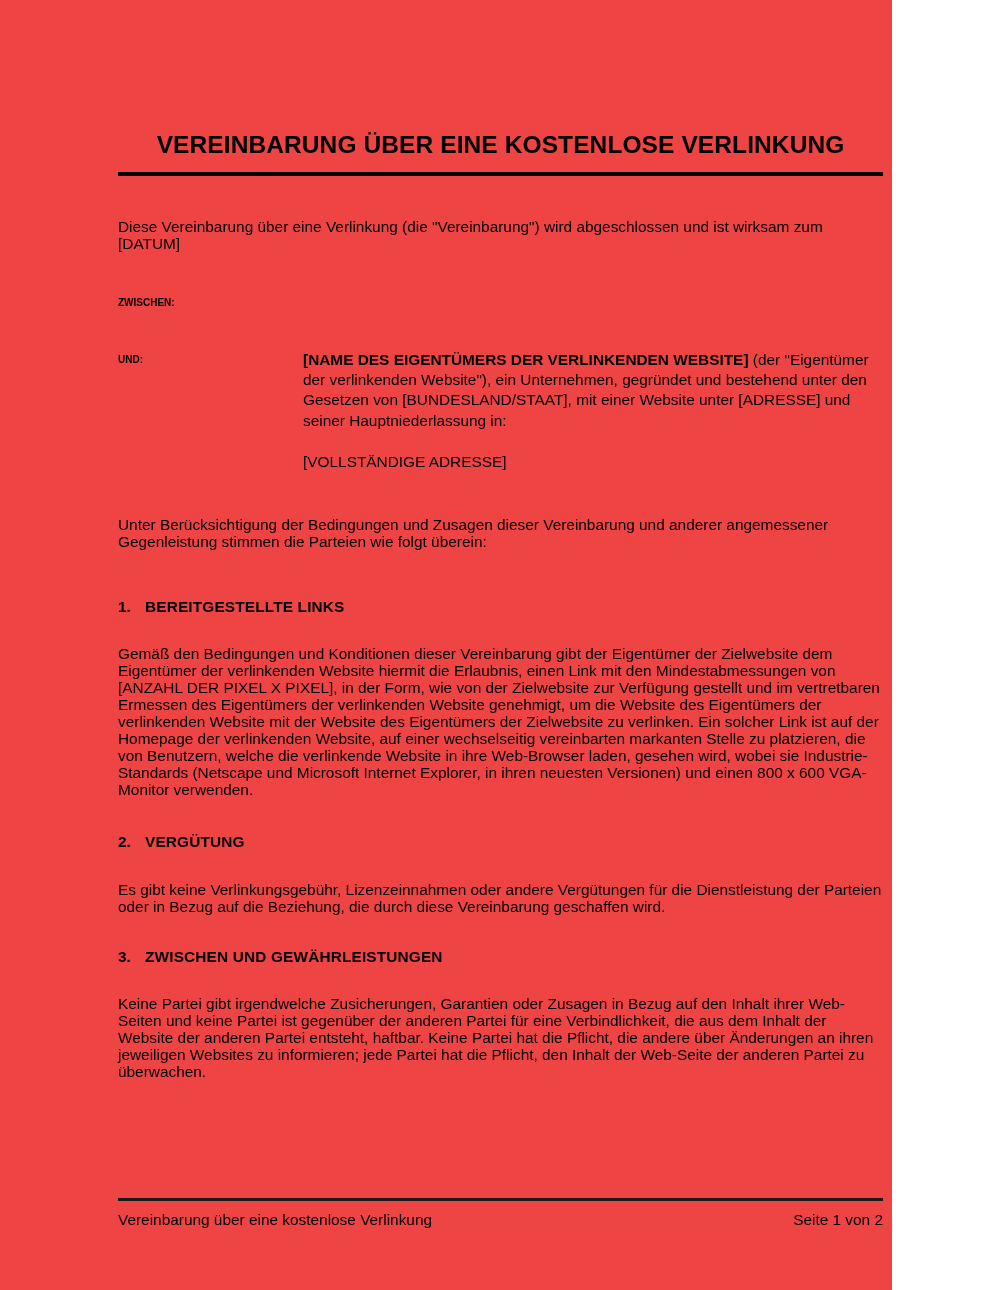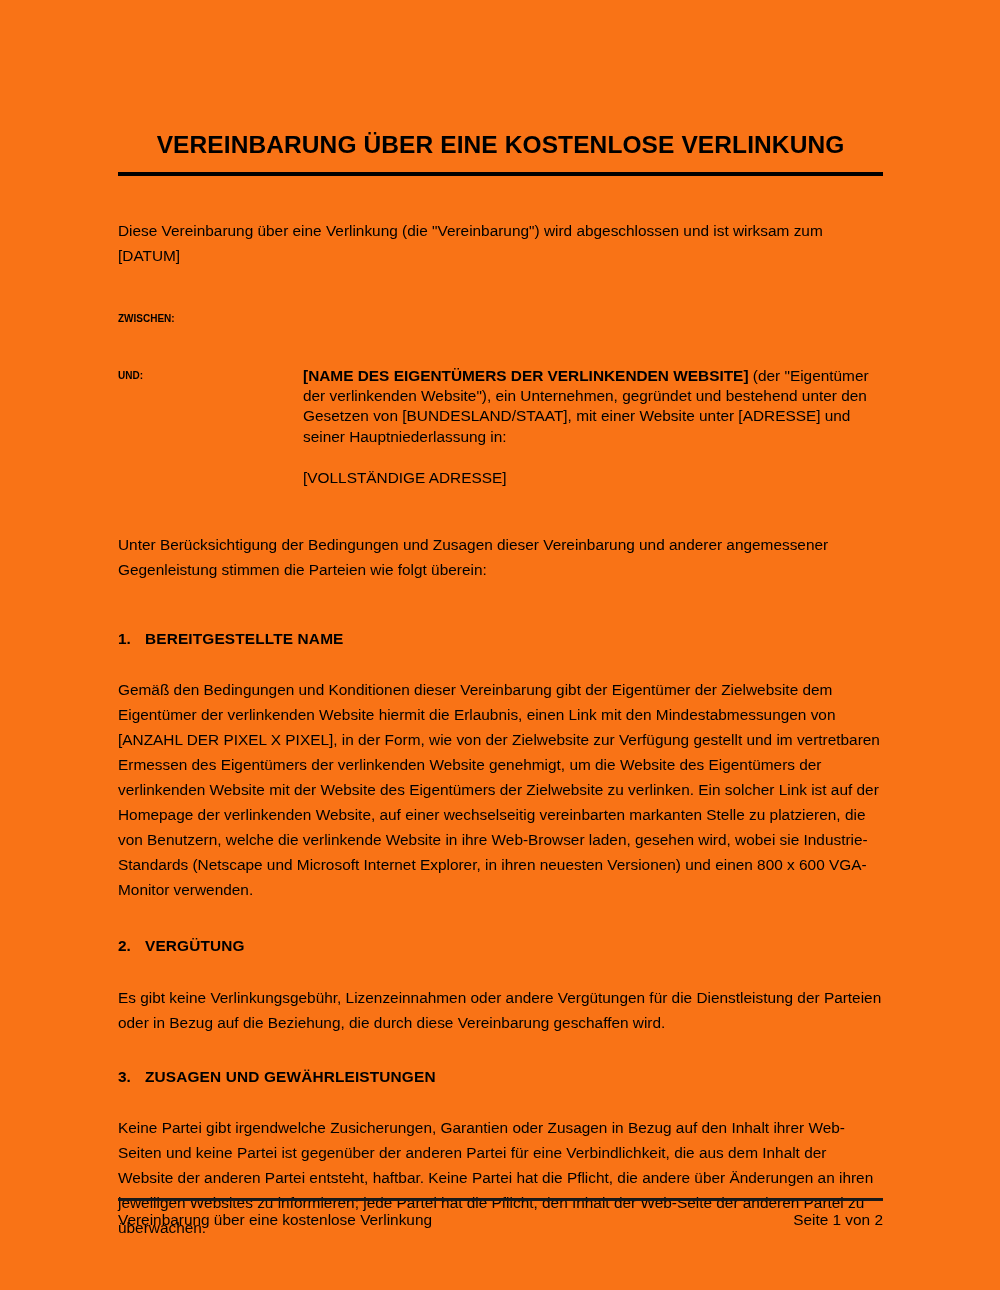--- a/index.html
+++ b/index.html
@@ -8,23 +8,23 @@
     padding: 0;
     background: #ffffff;
   }
   body {
     font-family: "Liberation Sans", sans-serif;
     color: #000000;
     -webkit-font-smoothing: antialiased;
   }
   .page {
     position: relative;
-    width: 1000px;
+    width: 892px;
     height: 1290px;
-    background: #f97316;
+    background: #ef4444;
     box-sizing: border-box;
     overflow: hidden;
     padding-left: 28px;
   }
   .content {
     position: absolute;
     left: 118px;
     top: 0;
     width: 765px;
   }
@@ -44,21 +44,21 @@
     margin-top: 13px;
     height: 4px;
     background: #000000;
     width: 765px;
   }
 
   
   .para {
     margin: 0;
     font-size: 15.4px;
-    line-height: 25px;
+    line-height: 17px;
     text-align: left;
   }
   .intro {
     margin-top: 42px;
   }
   .consideration {
     margin-top: 44px;
   }
 
   
@@ -157,33 +157,33 @@
           <span class="bold">[NAME DES EIGENTÜMERS DER VERLINKENDEN WEBSITE]</span><span> (der "Eigentümer der verlinkenden Website"), ein Unternehmen, gegründet und bestehend unter den Gesetzen von [BUNDESLAND/STAAT], mit einer Website unter [ADRESSE] und seiner Hauptniederlassung in:</span>
         </div>
         <div class="addr">[VOLLSTÄNDIGE ADRESSE]</div>
       </div>
     </div>
 
     <p class="para consideration">Unter Berücksichtigung der Bedingungen und Zusagen dieser Vereinbarung und anderer angemessener Gegenleistung stimmen die Parteien wie folgt überein:</p>
 
     <div class="section-head sec-1">
       <span class="section-num">1.</span>
-      <span class="section-title">BEREITGESTELLTE NAME</span>
+      <span class="section-title">BEREITGESTELLTE LINKS</span>
     </div>
     <p class="para section-body">Gemäß den Bedingungen und Konditionen dieser Vereinbarung gibt der Eigentümer der Zielwebsite dem Eigentümer der verlinkenden Website hiermit die Erlaubnis, einen Link mit den Mindestabmessungen von [ANZAHL DER PIXEL X PIXEL], in der Form, wie von der Zielwebsite zur Verfügung gestellt und im vertretbaren Ermessen des Eigentümers der verlinkenden Website genehmigt, um die Website des Eigentümers der verlinkenden Website mit der Website des Eigentümers der Zielwebsite zu verlinken. Ein solcher Link ist auf der Homepage der verlinkenden Website, auf einer wechselseitig vereinbarten markanten Stelle zu platzieren, die von Benutzern, welche die verlinkende Website in ihre Web-Browser laden, gesehen wird, wobei sie Industrie-Standards (Netscape und Microsoft Internet Explorer, in ihren neuesten Versionen) und einen 800 x 600 VGA-Monitor verwenden.</p>
 
     <div class="section-head sec-2">
       <span class="section-num">2.</span>
       <span class="section-title">VERGÜTUNG</span>
     </div>
     <p class="para section-body">Es gibt keine Verlinkungsgebühr, Lizenzeinnahmen oder andere Vergütungen für die Dienstleistung der Parteien oder in Bezug auf die Beziehung, die durch diese Vereinbarung geschaffen wird.</p>
 
     <div class="section-head sec-3">
       <span class="section-num">3.</span>
-      <span class="section-title">ZUSAGEN UND GEWÄHRLEISTUNGEN</span>
+      <span class="section-title">ZWISCHEN UND GEWÄHRLEISTUNGEN</span>
     </div>
     <p class="para section-body">Keine Partei gibt irgendwelche Zusicherungen, Garantien oder Zusagen in Bezug auf den Inhalt ihrer Web-Seiten und keine Partei ist gegenüber der anderen Partei für eine Verbindlichkeit, die aus dem Inhalt der Website der anderen Partei entsteht, haftbar. Keine Partei hat die Pflicht, die andere über Änderungen an ihren jeweiligen Websites zu informieren; jede Partei hat die Pflicht, den Inhalt der Web-Seite der anderen Partei zu überwachen.</p>
 
   </div>
 
   <div class="footer">
     <div class="footer-rule"></div>
     <div class="footer-row">
       <span class="footer-left">Vereinbarung über eine kostenlose Verlinkung</span>
       <span class="footer-right">Seite 1 von 2</span>

